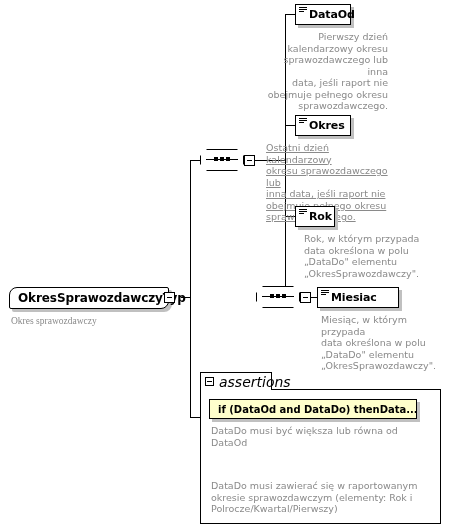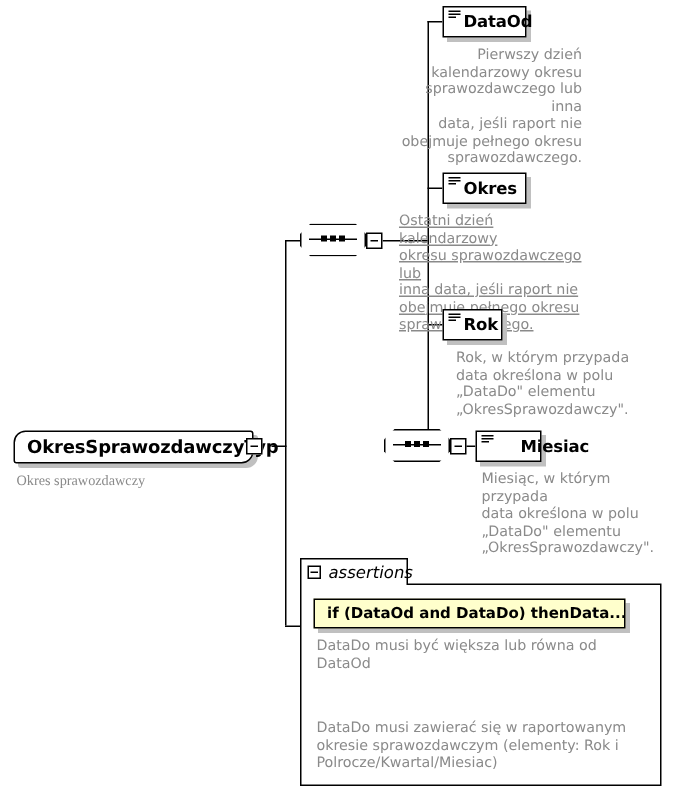--- a/index.html
+++ b/index.html
@@ -180,21 +180,21 @@
     flex: 0 0 auto;
   }
   .assert-tab .minibox::before {
     content: "";
     position: absolute;
     left: 1px; top: 3px;
     width: 5px; height: 1px;
     background: #000000;
   }
   .assert-tab-label {
-    font-size: 11px;
+    font-size: 14px;
     font-style: italic;
     color: #000000;
     white-space: nowrap;
   }
   .assert-body {
     position: absolute;
     left: 0;
     box-sizing: border-box;
     border: 1px solid #000000;
     background: #ffffff;
@@ -303,21 +303,21 @@
     <div class="shadow"></div>
     <div class="oct"></div>
     <div class="bar"></div>
     <div class="dot d1"></div>
     <div class="dot d2"></div>
     <div class="dot d3"></div>
   </div>
   <div class="expander" style="left:300px; top:292px;"></div>
   <div class="line hline" style="left:311px; top:297px; width:6px;"></div>
 
-  <div class="node" style="left:317px; top:287px; width:44px;padding-left:16px;">
+  <div class="node" style="left:317px; top:287px; width:82px;">
     <span class="type-glyph">
       <i></i>
         <i></i>
         <i></i>
     </span>
     <span class="node-label">Miesiac</span>
   </div>
   <div class="desc" style="left:321px; top:314px; width:126px;">Miesiąc, w którym przypada
 data określona w polu
 „DataDo" elementu
@@ -333,16 +333,16 @@
     <div class="assert-body" style="top:17px; width:241px; height:135px;"></div>
 
     <div class="assert-item" style="left:9px; top:27px; width:208px;">
       <span class="assert-item-label">if (DataOd and DataDo) thenData...</span>
     </div>
     <div class="desc" style="left:11px; top:53px; width:215px;">DataDo musi być większa lub równa od
 DataOd</div>
 
     <div class="desc" style="left:11px; top:108px; width:222px;">DataDo musi zawierać się w raportowanym
 okresie sprawozdawczym (elementy: Rok i
-Polrocze/Kwartal/Miesiac)</div>
+Polrocze/Kwartal/Pierwszy)</div>
   </div>
 
 </div>
 
 </body></html>

